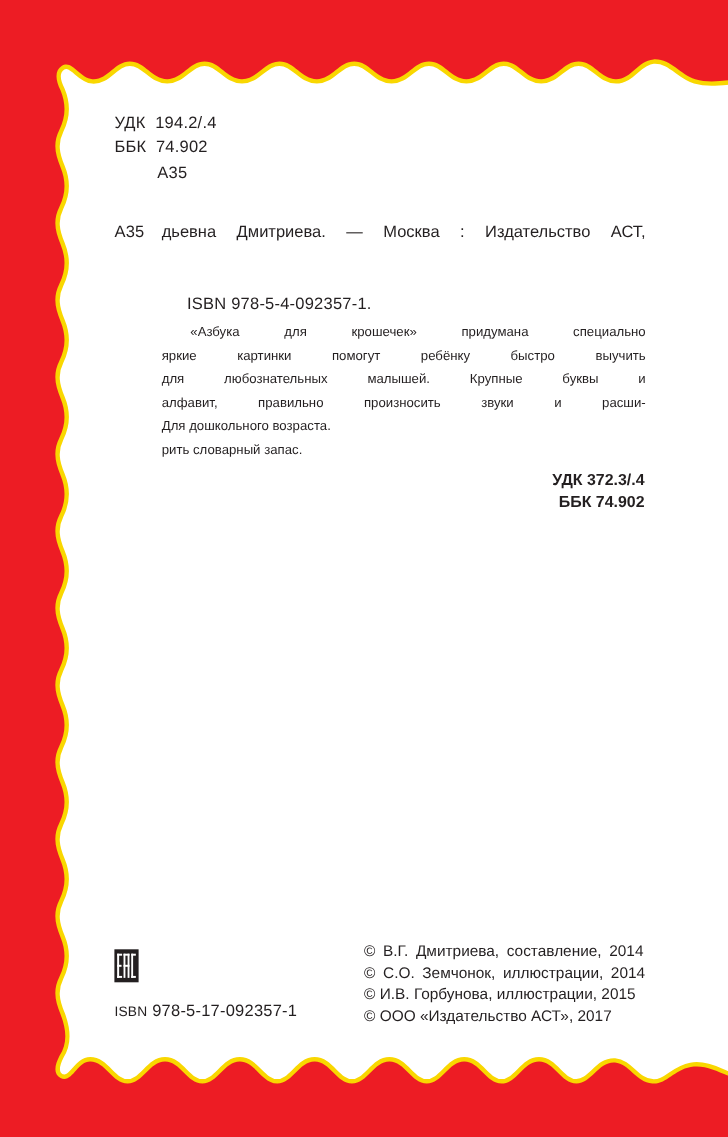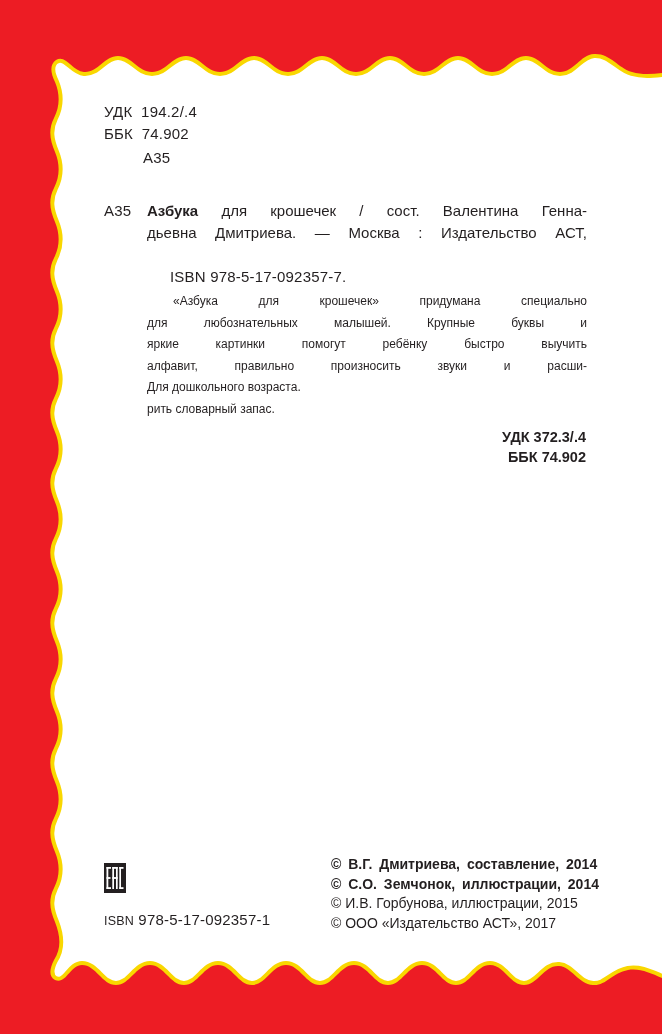--- a/index.html
+++ b/index.html
@@ -23,21 +23,21 @@
   .annot .line { display: block; text-align: justify; text-align-last: justify; white-space: nowrap; }
   .annot .line.nj { text-align-last: left; }
   .annot .indent { padding-left: 26px; }
   .udk-right { position: absolute; left: 440px; top: 428px; width: 146px; text-align: right; font-weight: bold; font-size: 14.5px; line-height: 19.5px; }
   .eac { position: absolute; left: 104px; top: 863px; width: 22px; height: 30px; background: #231f20; }
   .eac svg { display: block; }
   .isbn-bottom { left: 104px; top: 909px; font-size: 15px; }
   .isbn-bottom .small { font-size: 12.5px; text-align: center; }
   .copy { position: absolute; left: 331px; top: 855px; font-size: 14px; line-height: 19.5px; white-space: nowrap; }
   .copy .row { display: block; }
-  .copy .row.wide { word-spacing: 3px; font-weight: bold; }
+  .copy .row.wide { word-spacing: 3px; }
 </style>
 </head>
 <body>
 
 <svg class="frame" width="662" height="1034" viewBox="0 0 662 1034" xmlns="http://www.w3.org/2000/svg">
   <defs>
     <path id="wavepath" d="
       M 662 0 L 0 0 L 0 1034 L 662 1034 L 662 978
       C 650 973, 640 968, 628 970
       C 612 973, 606 986, 593 985
@@ -115,29 +115,28 @@
   </div>
   <div>
     <span>ББК</span>&nbsp;
     <span>74.902</span>
   </div>
 </div>
 <div class="txt a35-top">А35</div>
 
 <div class="txt a35-left">А35</div>
 <div class="biblio">
-  <span class="line"><span class="bold">Азбука</span><span> для крошечек / сост. Валентина Генна-</span></span>
   <span class="line">дьевна Дмитриева. — Москва : Издательство АСТ,</span>
 </div>
-<div class="txt isbn-mid">ISBN 978-5-17-092357-7.</div>
+<div class="txt isbn-mid">ISBN 978-5-4-092357-1.</div>
 
 <div class="annot">
   <span class="line indent">«Азбука для крошечек» придумана специально</span>
+  <span class="line">яркие картинки  помогут ребёнку быстро выучить</span>
   <span class="line">для любознательных малышей. Крупные буквы и</span>
-  <span class="line">яркие картинки  помогут ребёнку быстро выучить</span>
   <span class="line">алфавит, правильно произносить звуки и расши-</span>
   <span class="line nj">Для дошкольного возраста.</span>
   <span class="line nj">рить словарный запас.</span>
 </div>
 
 <div class="udk-right">
   <div>УДК 372.3/.4</div>
   <div>ББК 74.902</div>
 </div>
 

